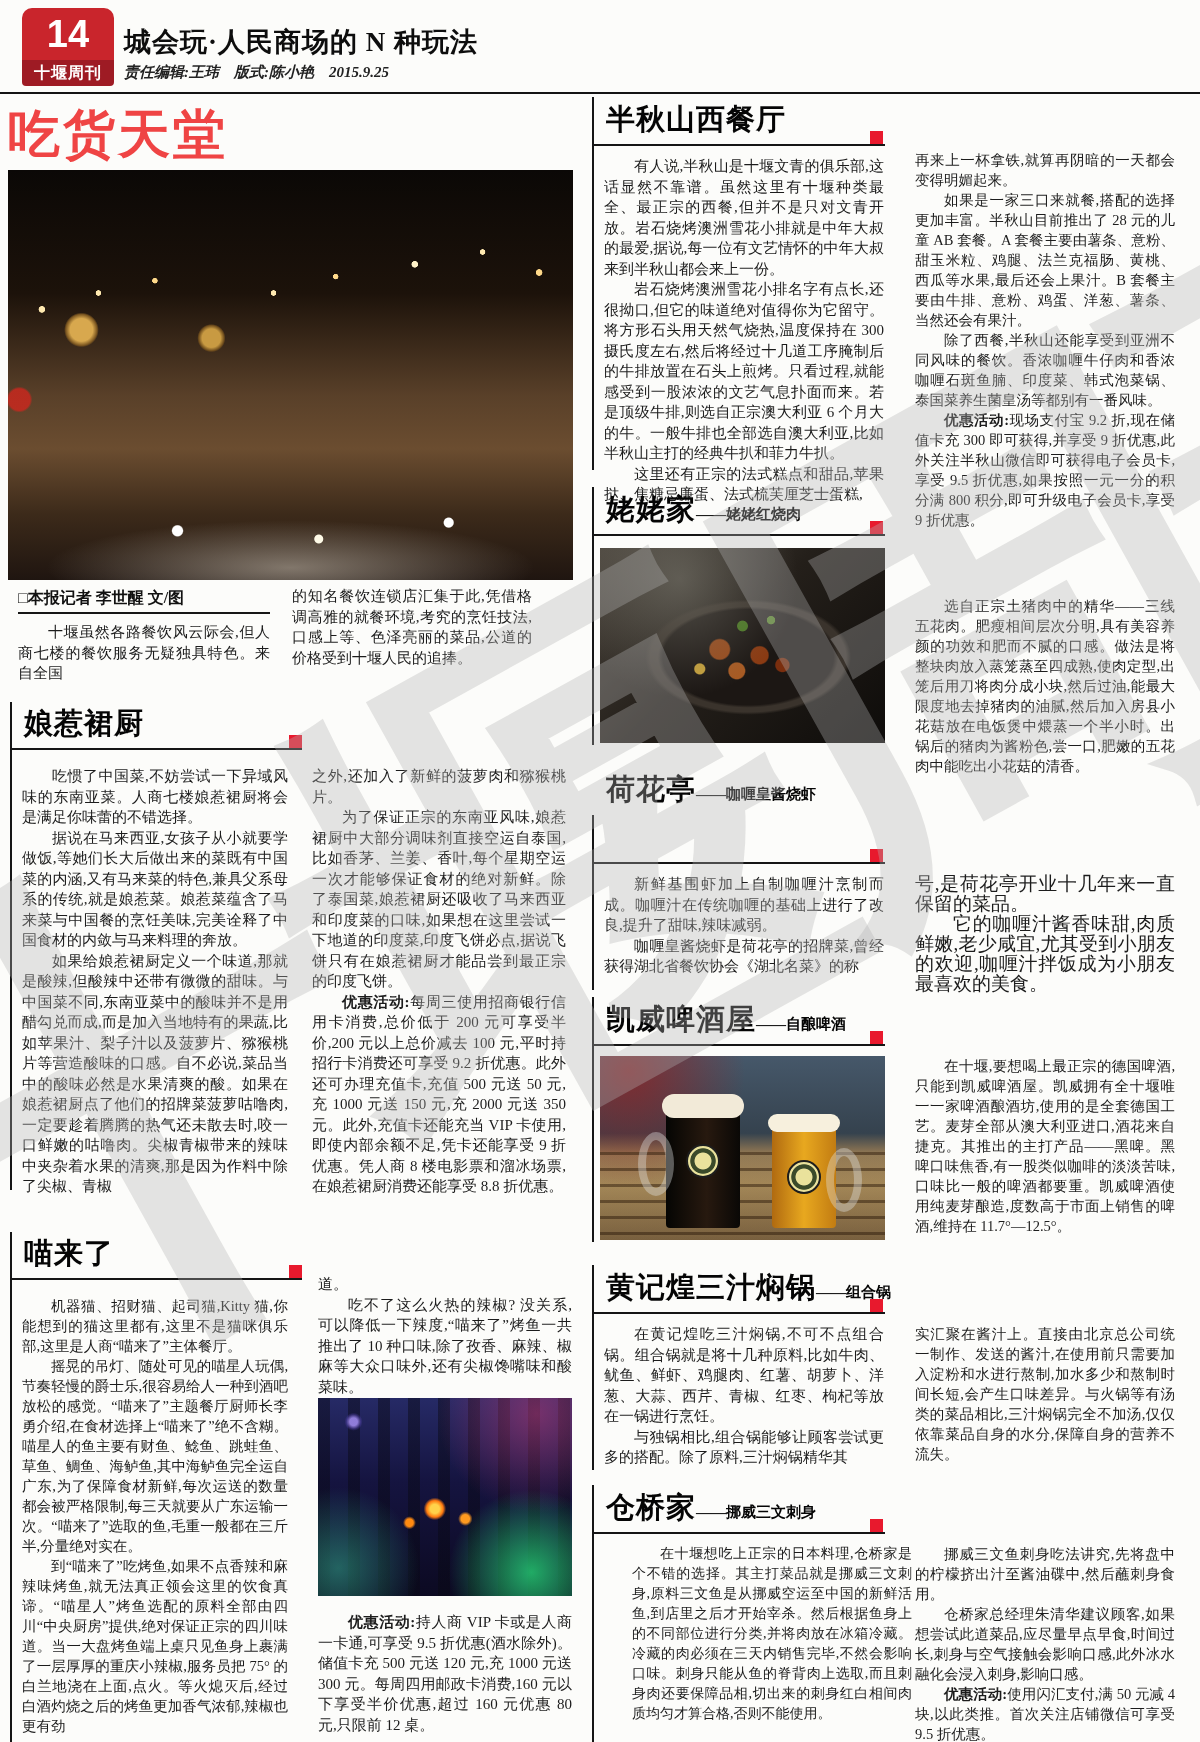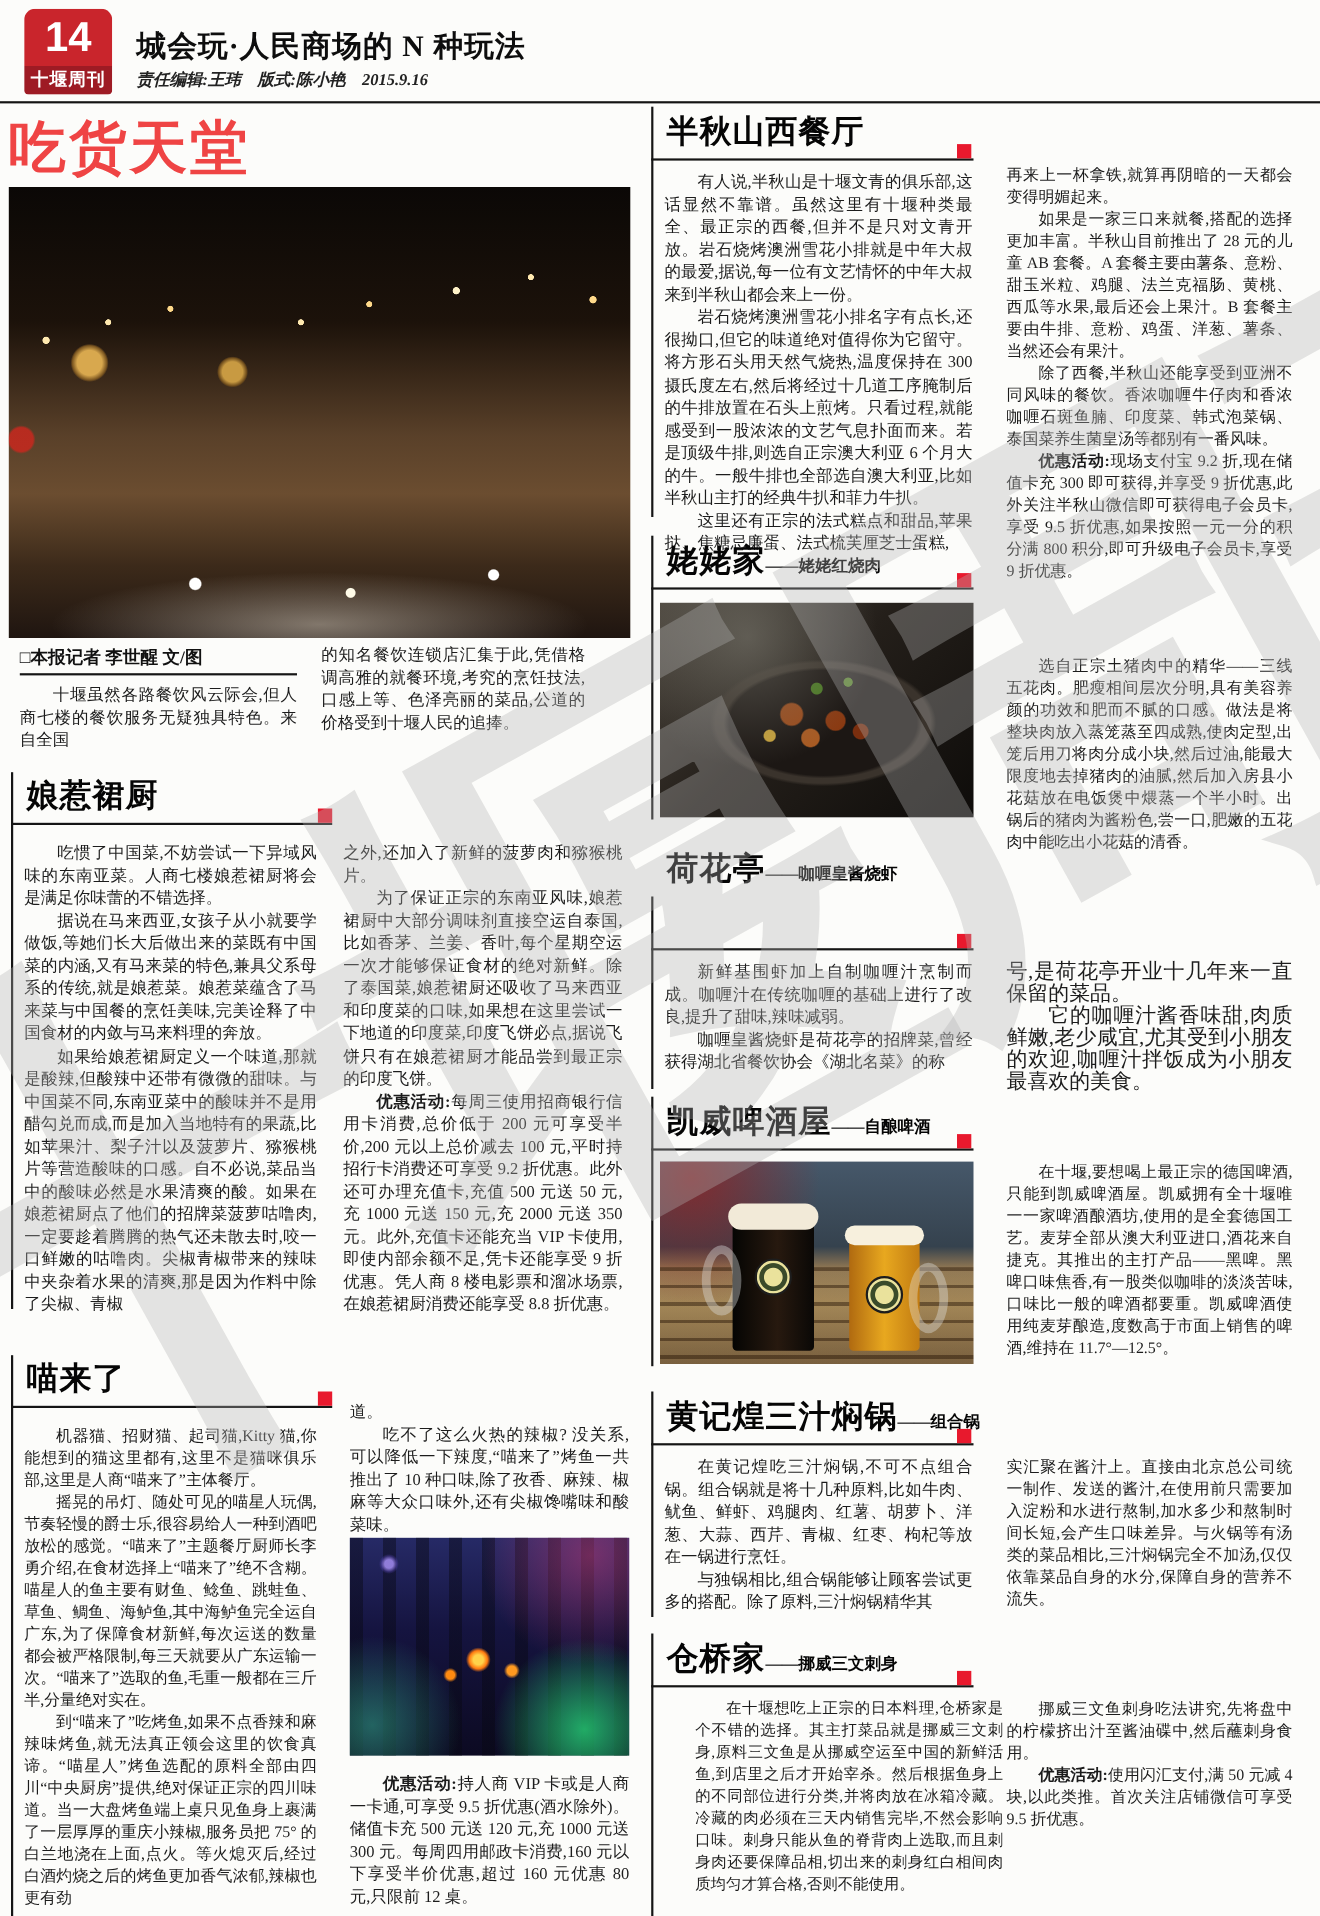--- a/index.html
+++ b/index.html
@@ -1,21 +1,21 @@
 <!DOCTYPE html>
 <html><head>
 <meta charset="utf-8">
 <style>
 *{margin:0;padding:0;box-sizing:border-box}
 html,body{background:#9a9a9a}
 .page{position:relative;width:1200px;height:1742px;margin:0 auto;background:#fcfcfa;
   overflow:hidden;font-family:"Liberation Serif","DejaVu Serif",serif;color:#1b1b1b}
 .abs{position:absolute}
 
-.pagebox{left:22px;top:8px;width:80px;height:78px;border-radius:10px 10px 4px 4px;overflow:hidden}
+.pagebox{left:22px;top:8px;width:92px;height:78px;border-radius:10px 10px 4px 4px;overflow:hidden}
 .pagebox .num{height:52px;background:#c9252c;color:#fff;font-family:"Liberation Sans",sans-serif;
   font-size:38px;font-weight:bold;text-align:center;line-height:52px}
 .pagebox .mast{height:26px;background:#9e1b24;color:#fff;font-size:16px;font-weight:bold;
   text-align:center;line-height:26px;letter-spacing:1px}
 .htitle{left:124px;top:24px;font-size:27px;font-weight:bold;color:#0d0d0d;letter-spacing:1px}
 .hcred{left:124px;top:63px;font-size:15px;font-weight:bold;font-style:italic;color:#222}
 .hrule{left:0;top:92px;width:1200px;height:2px;background:#141414}
 .headline{left:8px;top:100px;font-size:52px;font-weight:bold;color:#ef4444;letter-spacing:3px}
 
 .txt{font-size:15px;line-height:20.5px;text-align:justify;color:#1c1c1c}
@@ -94,21 +94,21 @@
 </head>
 <body>
 
 <div class="page">
 
   <div class="abs pagebox">
     <div class="num">14</div>
     <div class="mast">十堰周刊</div>
   </div>
   <div class="abs htitle">城会玩·人民商场的 N 种玩法</div>
-  <div class="abs hcred">责任编辑:王玮　版式:陈小艳　2015.9.16</div>
+  <div class="abs hcred">责任编辑:王玮　版式:陈小艳　2015.9.25</div>
   <div class="abs hrule"></div>
 
   <div class="abs headline">吃货天堂</div>
   <div class="abs photo ph-main" style="left:8px;top:170px;width:565px;height:410px"></div>
   <div class="abs byline" style="left:18px;top:588px">□本报记者 李世醒 文/图</div>
   <div class="abs bl-rule" style="left:18px;top:612px;width:252px"></div>
   <div class="abs txt" style="left:18px;top:622px;width:252px">
     <p>十堰虽然各路餐饮风云际会,但人商七楼的餐饮服务无疑独具特色。来自全国</p>
   </div>
   <div class="abs txt" style="left:292px;top:586px;width:240px">
@@ -234,18 +234,19 @@
   <div class="abs shead" style="left:606px;top:1488px">
     <span class="t">仓桥家</span><span class="s">——挪威三文刺身</span>
   </div>
   <div class="abs srule" style="left:592px;top:1532px;width:293px"></div>
   <div class="abs red-sq" style="left:870px;top:1519px"></div>
   <div class="abs txt" style="left:632px;top:1544px;width:280px;font-size:14px;line-height:20px">
     <p>在十堰想吃上正宗的日本料理,仓桥家是个不错的选择。其主打菜品就是挪威三文刺身,原料三文鱼是从挪威空运至中国的新鲜活鱼,到店里之后才开始宰杀。然后根据鱼身上的不同部位进行分类,并将肉放在冰箱冷藏。冷藏的肉必须在三天内销售完毕,不然会影响口味。刺身只能从鱼的脊背肉上选取,而且刺身肉还要保障品相,切出来的刺身红白相间肉质均匀才算合格,否则不能使用。</p>
   </div>
   <div class="abs txt" style="left:915px;top:1544px;width:260px;font-size:14.5px;line-height:20px">
     <p>挪威三文鱼刺身吃法讲究,先将盘中的柠檬挤出汁至酱油碟中,然后蘸刺身食用。</p>
+    <p>仓桥家总经理朱清华建议顾客,如果想尝试此道菜品,应尽量早点早食,时间过长,刺身与空气接触会影响口感,此外冰水融化会浸入刺身,影响口感。</p>
     <p class="promo"><b class="plabel">优惠活动:</b><span>使用闪汇支付,满 50 元减 4 块,以此类推。首次关注店铺微信可享受 9.5 折优惠。</span></p>
   </div>
 
   <div class="abs wm">十堰周刊</div>
 
 </div>
 
 </body></html>

